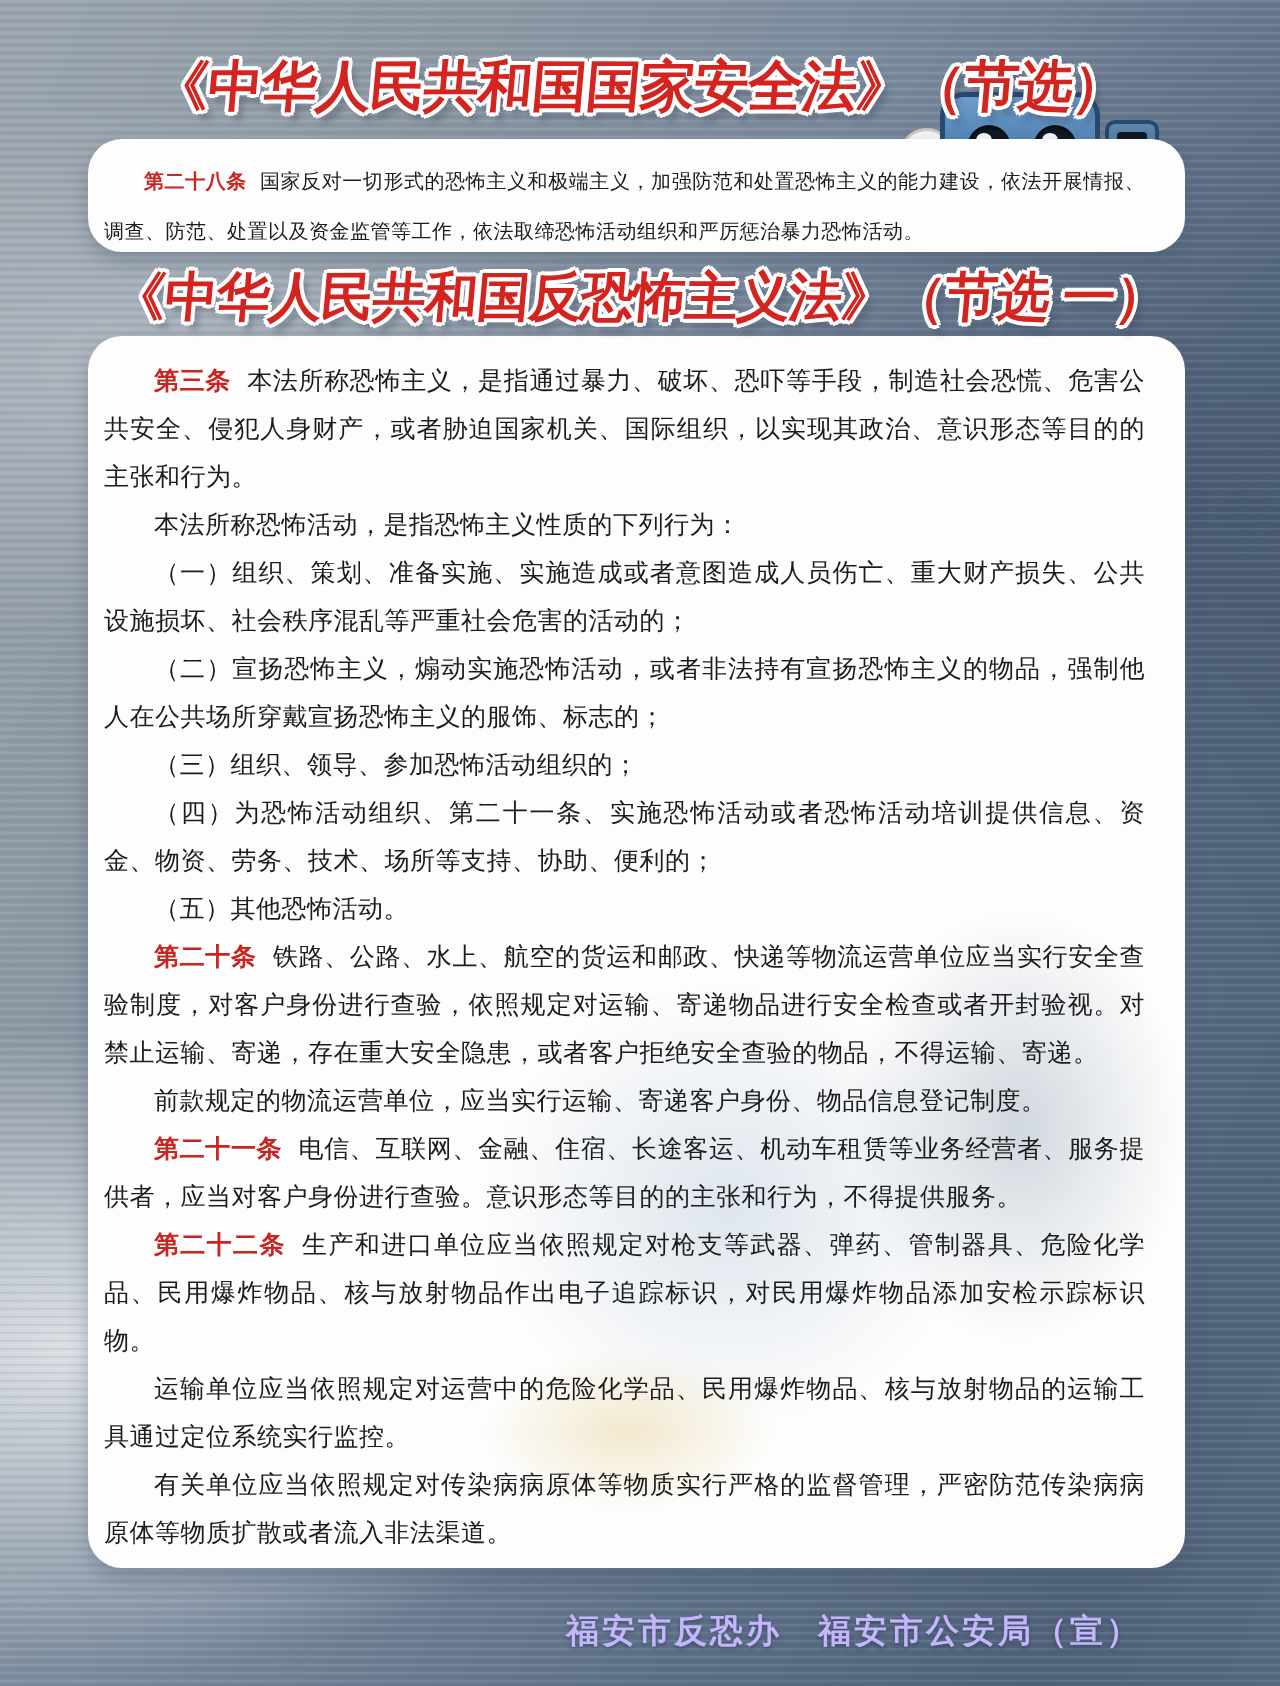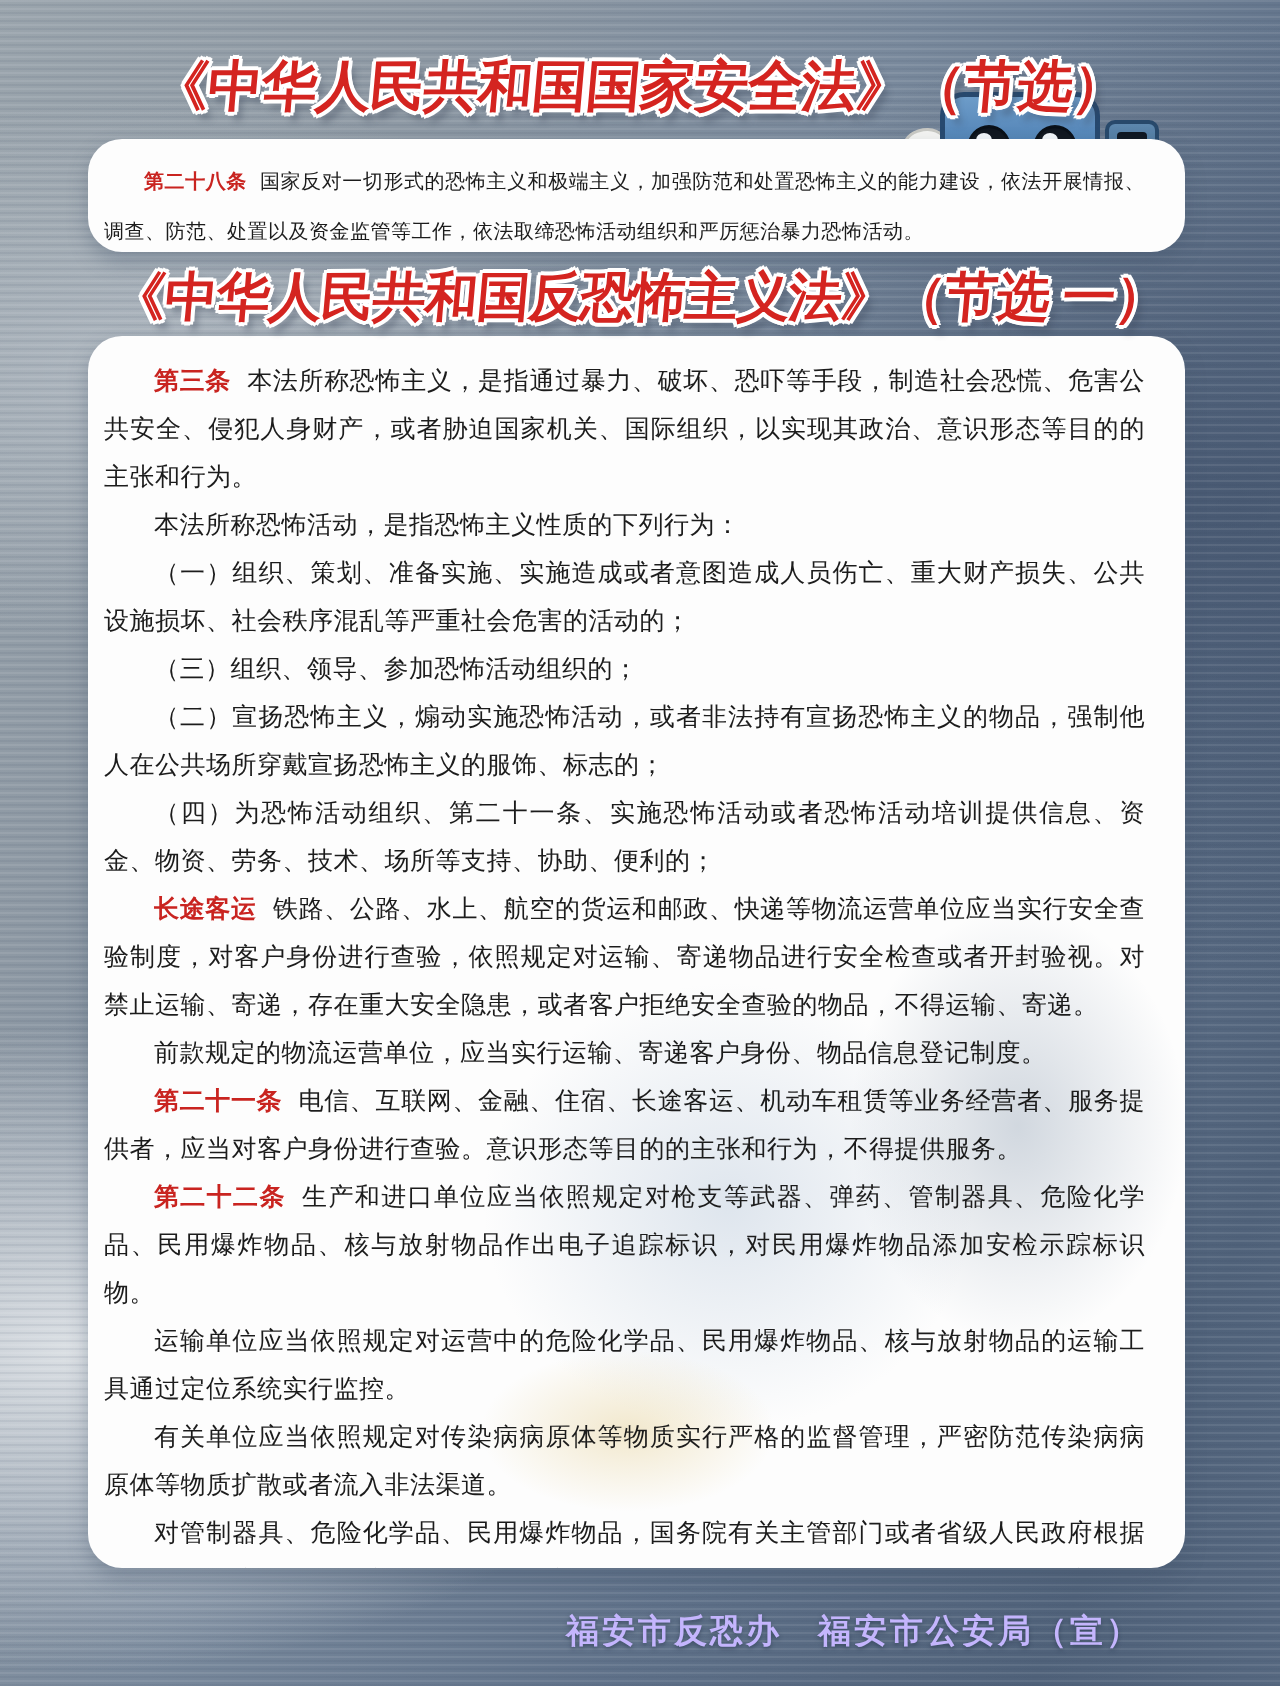--- a/index.html
+++ b/index.html
@@ -143,24 +143,25 @@
   </div>
 
   <div class="panel panel-2">
     <div class="wm wm-shield"></div>
     <div class="wm wm-dark"></div>
     <div class="wm wm-gold"></div>
     <div class="law-text">
       <p><span class="art-label">第三条</span><span>本法所称恐怖主义，是指通过暴力、破坏、恐吓等手段，制造社会恐慌、危害公共安全、侵犯人身财产，或者胁迫国家机关、国际组织，以实现其政治、意识形态等目的的主张和行为。</span></p>
       <p><span class="art-label"></span><span>本法所称恐怖活动，是指恐怖主义性质的下列行为：</span></p>
       <p><span class="art-label"></span><span>（一）组织、策划、准备实施、实施造成或者意图造成人员伤亡、重大财产损失、公共设施损坏、社会秩序混乱等严重社会危害的活动的；</span></p>
+      <p><span class="art-label"></span><span>（二）宣扬恐怖主义，煽动实施恐怖活动，或者非法持有宣扬恐怖主义的物品，强制他人在公共场所穿戴宣扬恐怖主义的服饰、标志的；</span></p>
       <p><span class="art-label"></span><span>（三）组织、领导、参加恐怖活动组织的；</span></p>
-      <p><span class="art-label"></span><span>（二）宣扬恐怖主义，煽动实施恐怖活动，或者非法持有宣扬恐怖主义的物品，强制他人在公共场所穿戴宣扬恐怖主义的服饰、标志的；</span></p>
       <p><span class="art-label"></span><span>（四）为恐怖活动组织、第二十一条、实施恐怖活动或者恐怖活动培训提供信息、资金、物资、劳务、技术、场所等支持、协助、便利的；</span></p>
-      <p><span class="art-label">长途客运</span><span>铁路、公路、水上、航空的货运和邮政、快递等物流运营单位应当实行安全查验制度，对客户身份进行查验，依照规定对运输、寄递物品进行安全检查或者开封验视。对禁止运输、寄递，存在重大安全隐患，或者客户拒绝安全查验的物品，不得运输、寄递。</span></p>
+      <p><span class="art-label"></span><span>（五）其他恐怖活动。</span></p>
+      <p><span class="art-label">第二十条</span><span>铁路、公路、水上、航空的货运和邮政、快递等物流运营单位应当实行安全查验制度，对客户身份进行查验，依照规定对运输、寄递物品进行安全检查或者开封验视。对禁止运输、寄递，存在重大安全隐患，或者客户拒绝安全查验的物品，不得运输、寄递。</span></p>
       <p><span class="art-label"></span><span>前款规定的物流运营单位，应当实行运输、寄递客户身份、物品信息登记制度。</span></p>
       <p><span class="art-label">第二十一条</span><span>电信、互联网、金融、住宿、长途客运、机动车租赁等业务经营者、服务提供者，应当对客户身份进行查验。意识形态等目的的主张和行为，不得提供服务。</span></p>
       <p><span class="art-label">第二十二条</span><span>生产和进口单位应当依照规定对枪支等武器、弹药、管制器具、危险化学品、民用爆炸物品、核与放射物品作出电子追踪标识，对民用爆炸物品添加安检示踪标识物。</span></p>
       <p><span class="art-label"></span><span>运输单位应当依照规定对运营中的危险化学品、民用爆炸物品、核与放射物品的运输工具通过定位系统实行监控。</span></p>
       <p><span class="art-label"></span><span>有关单位应当依照规定对传染病病原体等物质实行严格的监督管理，严密防范传染病病原体等物质扩散或者流入非法渠道。</span></p>
       <p><span class="art-label"></span><span>对管制器具、危险化学品、民用爆炸物品，国务院有关主管部门或者省级人民政府根据需要，在特定区域、特定时间，可以决定对生产、进出口、运输、销售、使用、报废实施管制，可以禁止使用现金、实物进行交易或者对交易活动作出其他限制。</span></p>
 
     </div>
   </div>
 

